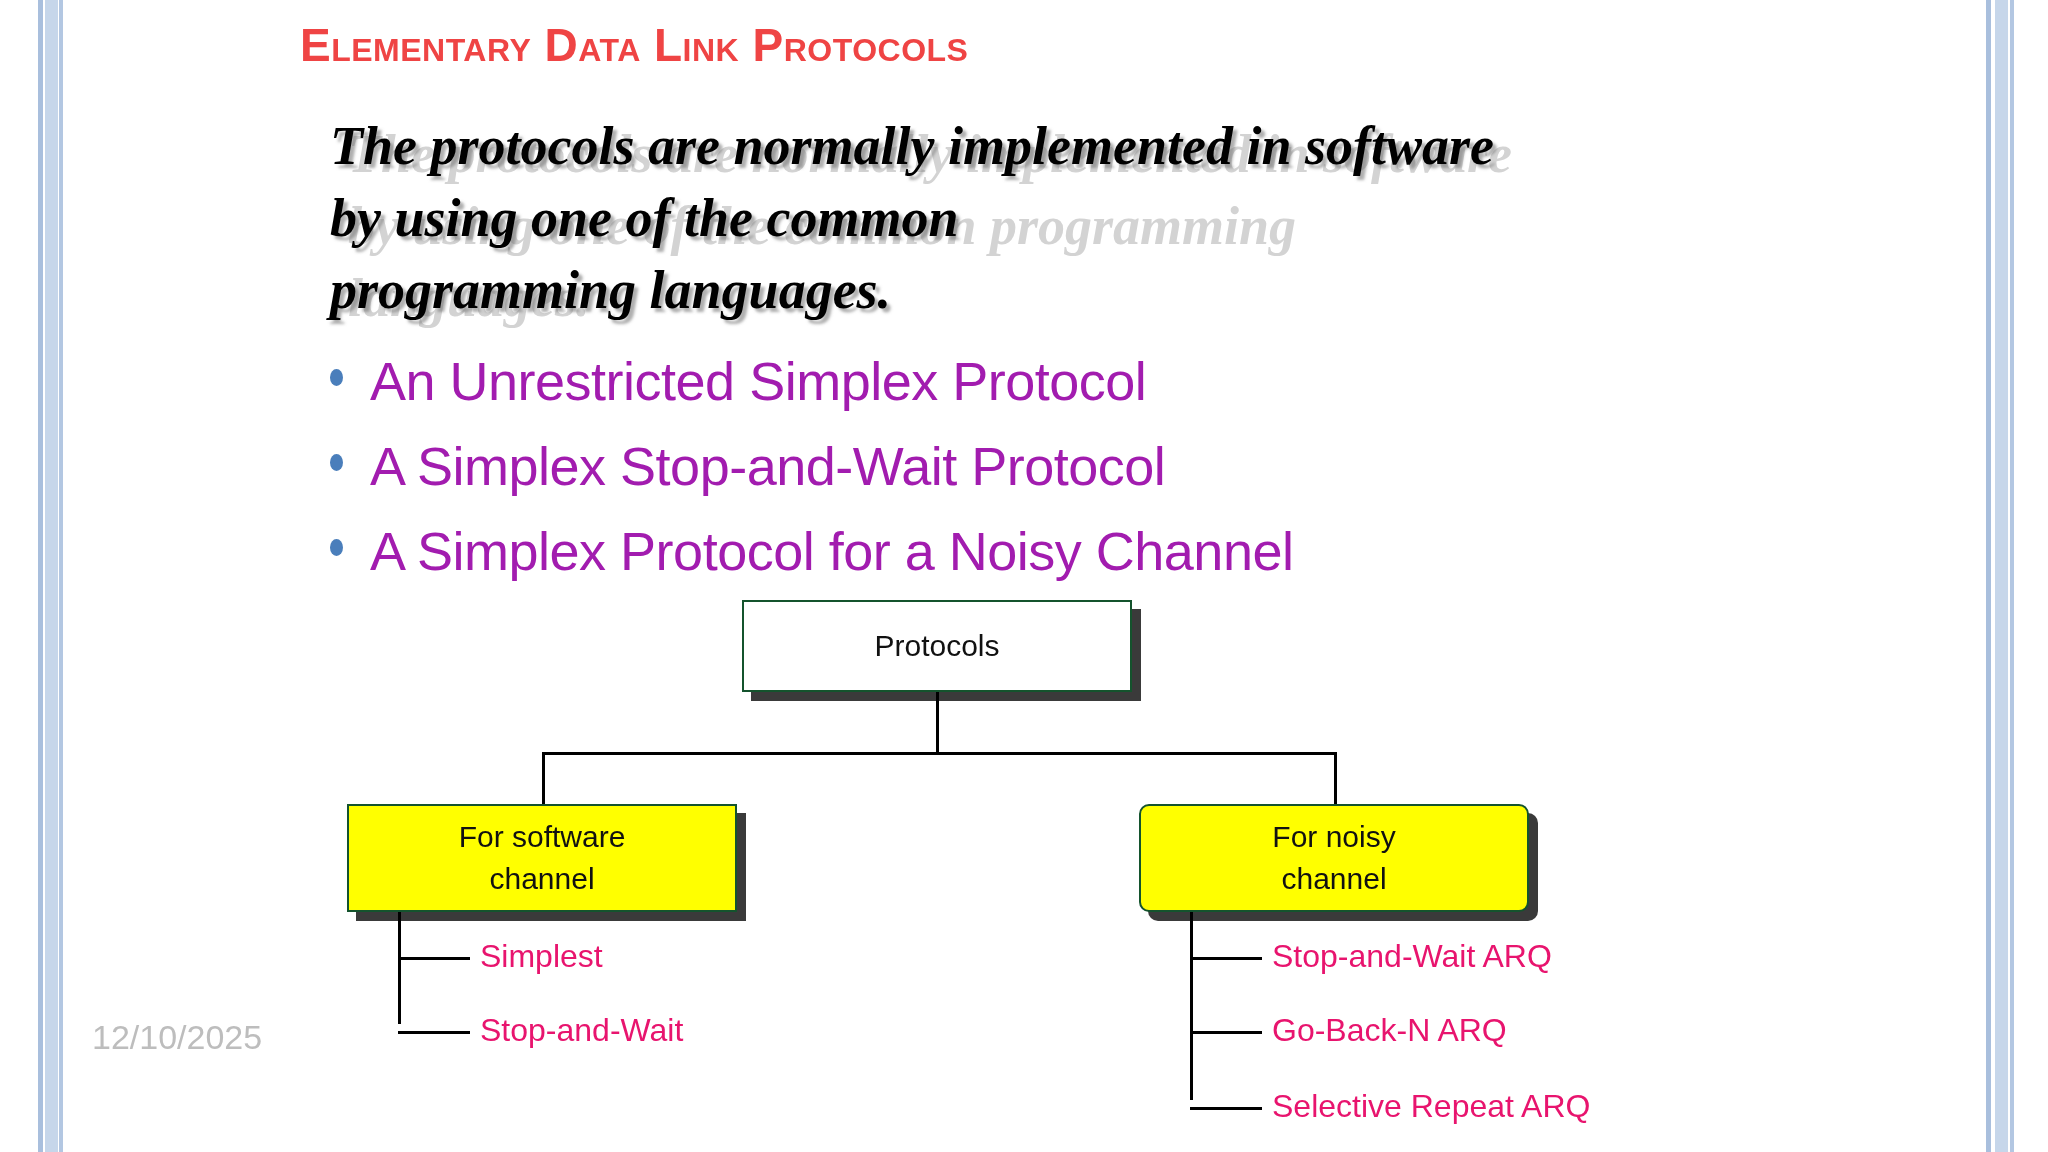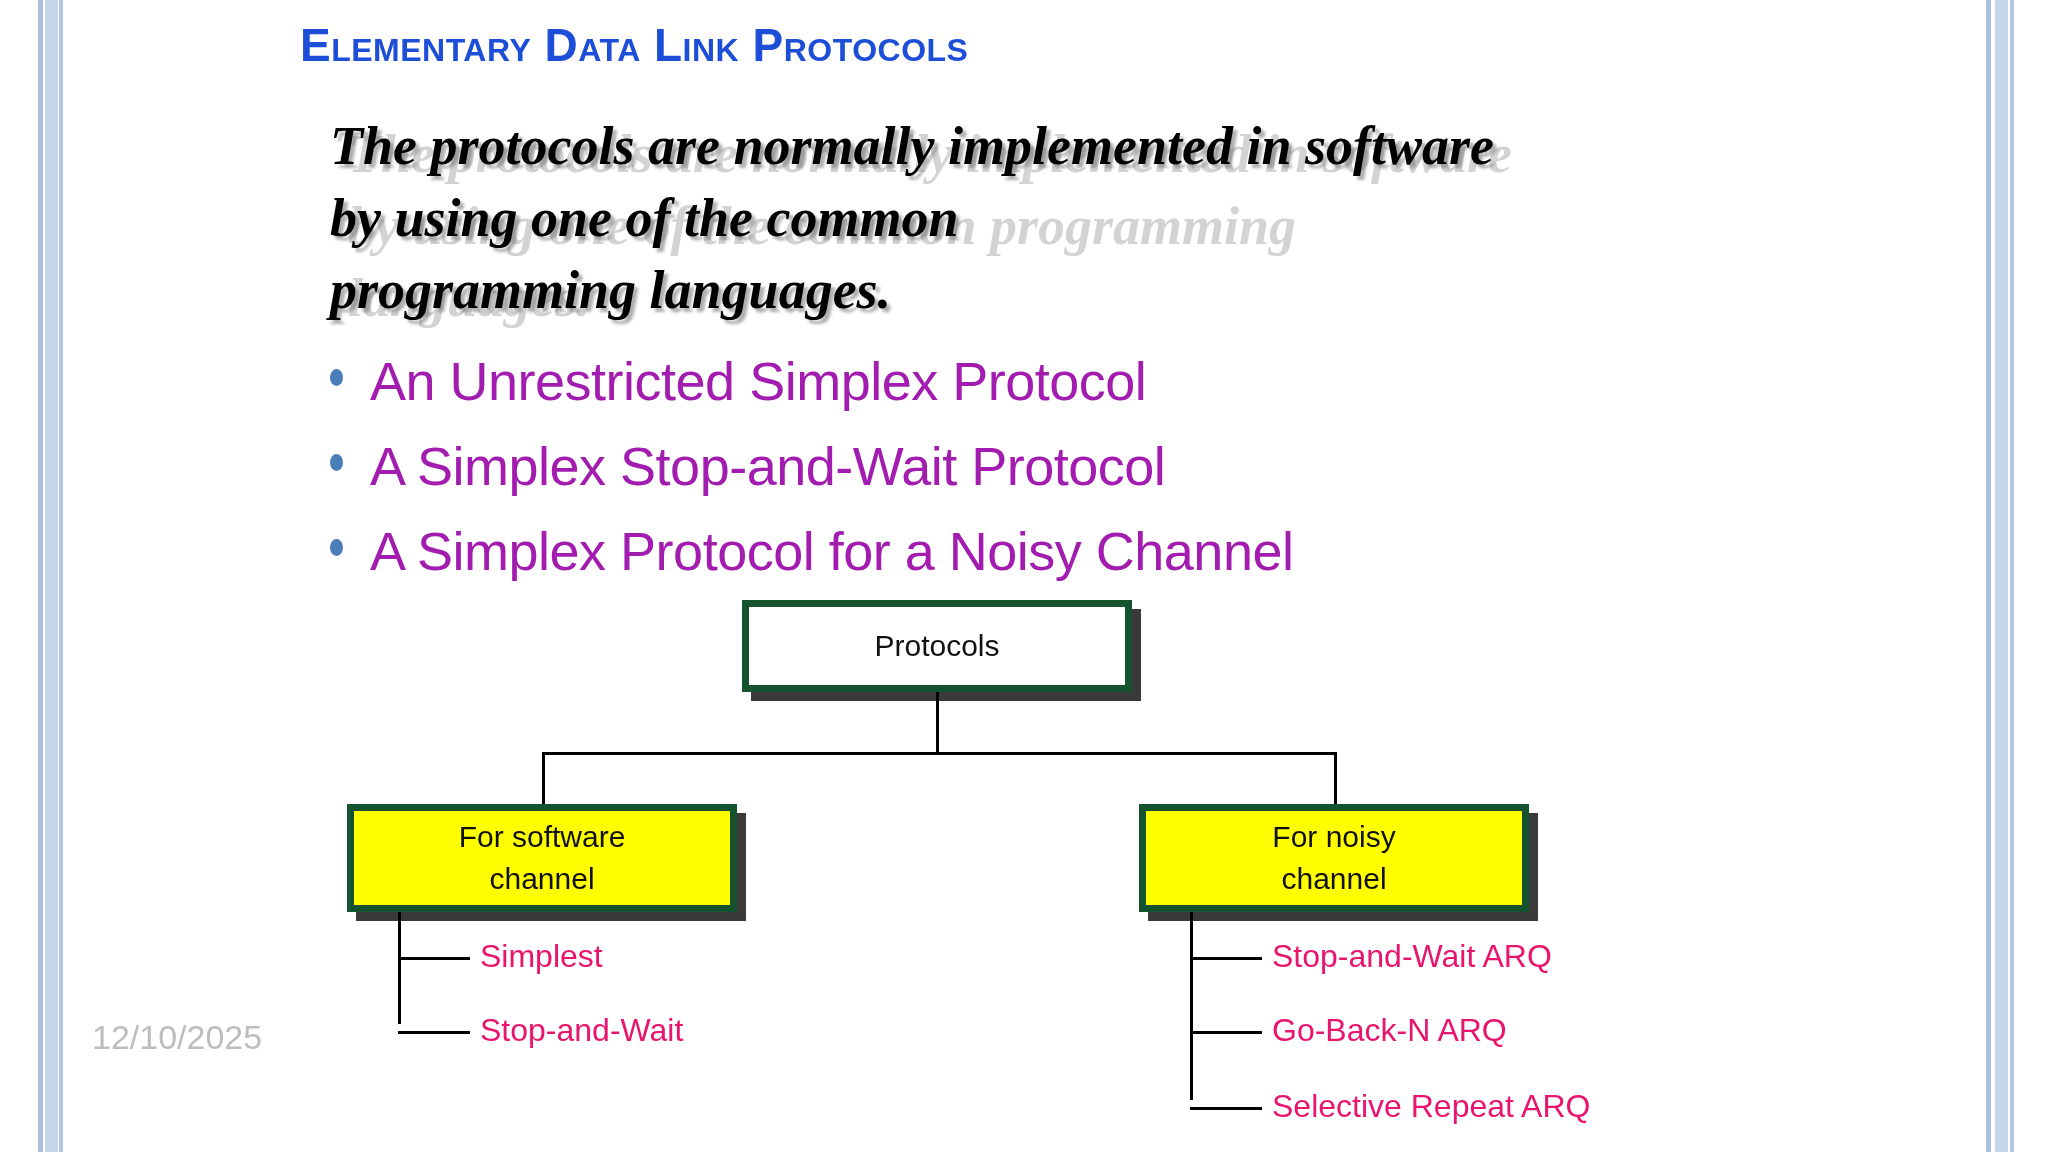--- a/index.html
+++ b/index.html
@@ -49,21 +49,21 @@
   .right .s2 { right: 40px; width: 13px; background: #c6d6ea; }
   .right .s3 { right: 34px; width: 4px;  background: #b3c7e2; }
   .right .s4 { right: 0px;  width: 28px; background: #ffffff; }
 
   
   #title {
     position: absolute;
     left: 300px;
     top: 18px;
     width: 1400px;
-    color: #1d4ed8;
+    color: #ef4444;
     font-family: "Liberation Sans", sans-serif;
     font-weight: bold;
     font-size: 46px;
     letter-spacing: 0.5px;
     font-variant: small-caps;
     text-transform: capitalize;
     white-space: nowrap;
   }
 
   
@@ -132,37 +132,37 @@
   #diagram {
     position: absolute;
     left: 0;
     top: 580px;
     width: 2048px;
     height: 580px;
   }
   .node {
     position: absolute;
     box-sizing: border-box;
-    border: 7px solid #14532d;
+    border: 2px solid #14532d;
     background: #ffffff;
     box-shadow: 9px 9px 0 0 #3a3a3a;
     display: flex;
     align-items: center;
     justify-content: center;
     text-align: center;
     font-family: "Liberation Sans", sans-serif;
     font-size: 30px;
     color: #111111;
     line-height: 42px;
   }
   .node.yellow { background: #ffff00; }
 
   #node-root     { left: 742px; top: 20px;  width: 390px; height: 92px; }
   #node-noiseless{ left: 347px; top: 224px; width: 390px; height: 108px; }
-  #node-noisy    { left: 1139px;top: 224px; width: 390px; height: 108px; }
+  #node-noisy    { left: 1139px;top: 224px; width: 390px; height: 108px; border-radius: 10px; }
 
   .line {
     position: absolute;
     background: #000000;
   }
   .vline { width: 3px; }
   .hline { height: 3px; }
 
   .leaf-label {
     position: absolute;

